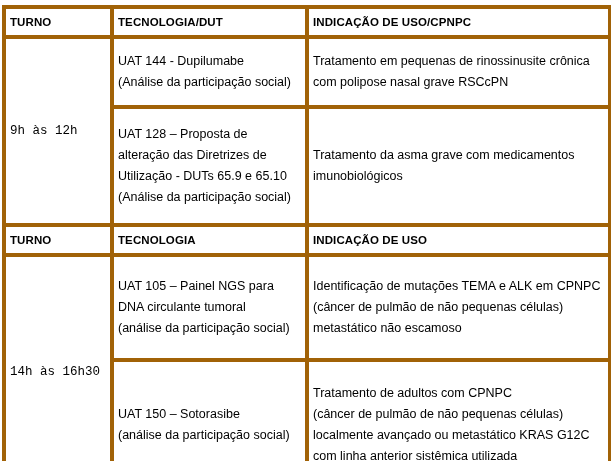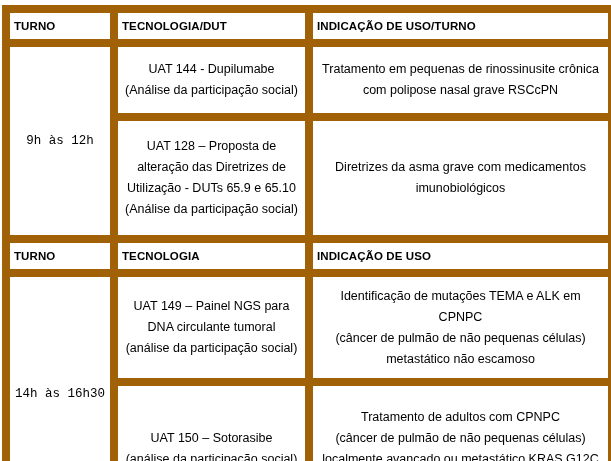--- a/index.html
+++ b/index.html
@@ -14,34 +14,33 @@
   table.schedule {
     border-collapse: collapse;
     table-layout: fixed;
     width: 606px;
     margin: 5px 0 0 2px;
     border: 3px solid #c7c7c7;
     background: #ffffff;
   }
   table.schedule th,
   table.schedule td {
-    border: 8px solid #a16207;
+    border: 4px solid #a16207;
     overflow: hidden;
   }
   table.schedule th {
     text-align: left;
     vertical-align: middle;
     font-size: 11.5px;
     font-weight: bold;
     padding: 2px 4px;
     height: 22px;
     letter-spacing: 0.1px;
   }
   table.schedule td {
-    text-align: center;
     vertical-align: middle;
     font-size: 12.5px;
     line-height: 21px;
     padding: 2px 4px;
     white-space: pre-line;
   }
   td.turno {
     font-size: 12.5px;
     font-family: Liberation Mono, monospace;
   }
@@ -57,49 +56,49 @@
   <colgroup>
     <col style="width:108px">
     <col style="width:195px">
     <col style="width:303px">
   </colgroup>
 
   <tbody>
       <tr>
     <th>TURNO</th>
     <th>TECNOLOGIA/DUT</th>
-    <th>INDICAÇÃO DE USO/TURNO</th>
+    <th>INDICAÇÃO DE USO/CPNPC</th>
   </tr>
 
   <tr class="r-uat144">
     <td class="turno" rowspan="2">9h às 12h</td>
     <td>UAT 144 - Dupilumabe
 (Análise da participação social)</td>
     <td>Tratamento em pequenas de rinossinusite crônica
 com polipose nasal grave RSCcPN</td>
   </tr>
 
   <tr class="r-uat128">
     <td>UAT 128 – Proposta de
 alteração das Diretrizes de
 Utilização - DUTs 65.9 e 65.10
 (Análise da participação social)</td>
-    <td>Diretrizes da asma grave com medicamentos
+    <td>Tratamento da asma grave com medicamentos
 imunobiológicos</td>
   </tr>
 
   <tr>
     <th>TURNO</th>
     <th>TECNOLOGIA</th>
     <th>INDICAÇÃO DE USO</th>
   </tr>
 
   <tr class="r-uat149">
     <td class="turno" rowspan="2">14h às 16h30</td>
-    <td>UAT 149 – Painel NGS para
+    <td>UAT 105 – Painel NGS para
 DNA circulante tumoral
 (análise da participação social)</td>
     <td>Identificação de mutações TEMA e ALK em CPNPC
 (câncer de pulmão de não pequenas células)
 metastático não escamoso</td>
   </tr>
 
   <tr class="r-uat150">
     <td>UAT 150 – Sotorasibe
 (análise da participação social)</td>

